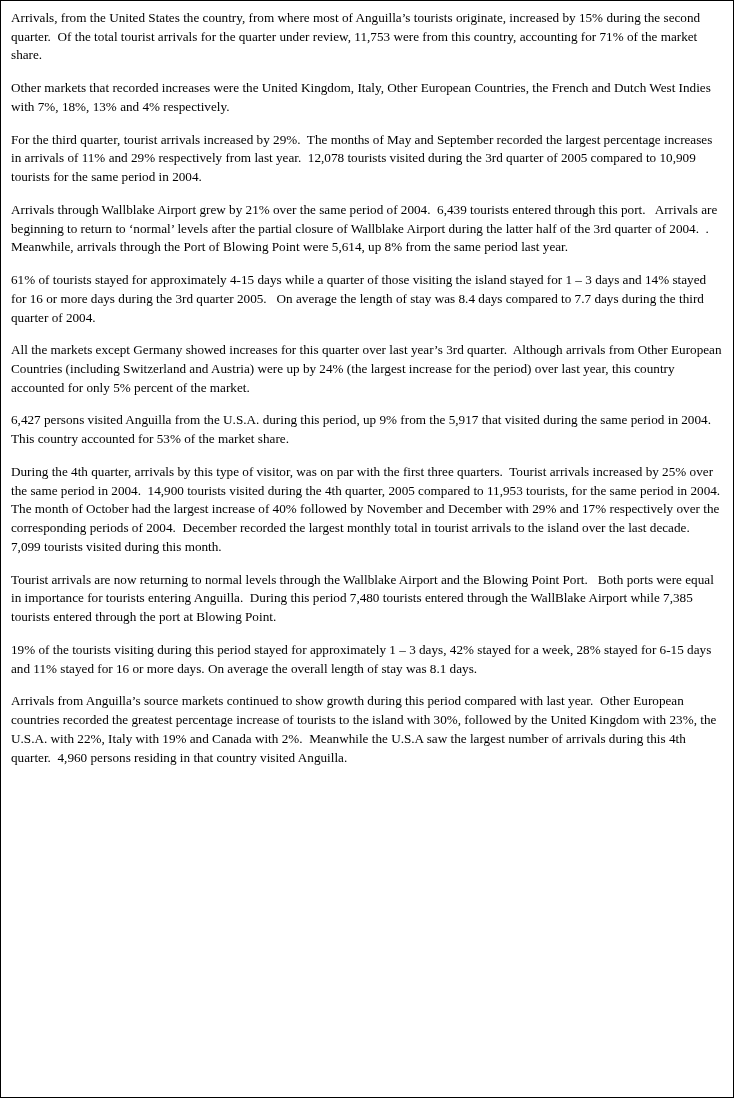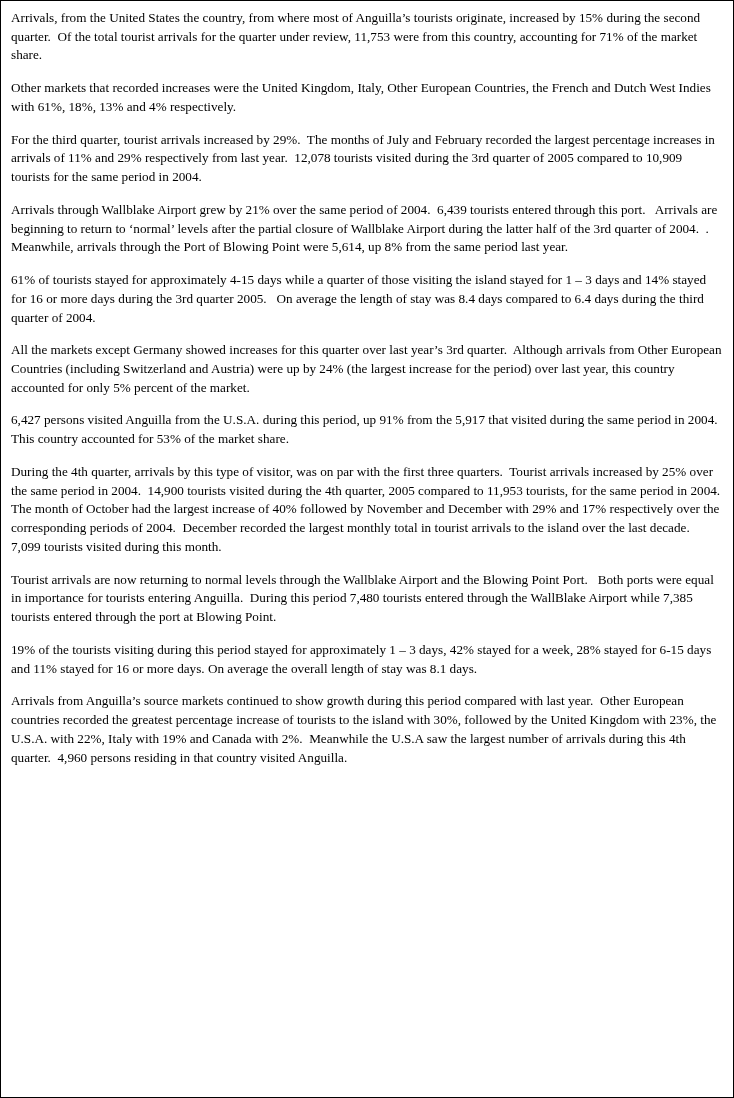--- a/index.html
+++ b/index.html
@@ -34,24 +34,24 @@
   p.para:last-child {
     margin-bottom: 0;
   }
 </style>
 </head>
 <body>
 
 <div class="page">
   <div class="doc-body">
     <p class="para">Arrivals, from the United States the country, from where most of Anguilla’s tourists originate, increased by 15% during the second quarter.  Of the total tourist arrivals for the quarter under review, 11,753 were from this country, accounting for 71% of the market share.</p>
-    <p class="para">Other markets that recorded increases were the United Kingdom, Italy, Other European Countries, the French and Dutch West Indies with 61%, 18%, 13% and 4% respectively.</p>
-    <p class="para">For the third quarter, tourist arrivals increased by 29%.  The months of July and February recorded the largest percentage increases in arrivals of 11% and 29% respectively from last year.  12,078 tourists visited during the 3rd quarter of 2005 compared to 10,909 tourists for the same period in 2004.</p>
+    <p class="para">Other markets that recorded increases were the United Kingdom, Italy, Other European Countries, the French and Dutch West Indies with 7%, 18%, 13% and 4% respectively.</p>
+    <p class="para">For the third quarter, tourist arrivals increased by 29%.  The months of May and September recorded the largest percentage increases in arrivals of 11% and 29% respectively from last year.  12,078 tourists visited during the 3rd quarter of 2005 compared to 10,909 tourists for the same period in 2004.</p>
     <p class="para">Arrivals through Wallblake Airport grew by 21% over the same period of 2004.  6,439 tourists entered through this port.   Arrivals are beginning to return to ‘normal’ levels after the partial closure of Wallblake Airport during the latter half of the 3rd quarter of 2004.  .  Meanwhile, arrivals through the Port of Blowing Point were 5,614, up 8% from the same period last year.</p>
-    <p class="para">61% of tourists stayed for approximately 4-15 days while a quarter of those visiting the island stayed for 1 – 3 days and 14% stayed for 16 or more days during the 3rd quarter 2005.   On average the length of stay was 8.4 days compared to 6.4 days during the third quarter of 2004.</p>
+    <p class="para">61% of tourists stayed for approximately 4-15 days while a quarter of those visiting the island stayed for 1 – 3 days and 14% stayed for 16 or more days during the 3rd quarter 2005.   On average the length of stay was 8.4 days compared to 7.7 days during the third quarter of 2004.</p>
     <p class="para">All the markets except Germany showed increases for this quarter over last year’s 3rd quarter.  Although arrivals from Other European Countries (including Switzerland and Austria) were up by 24% (the largest increase for the period) over last year, this country accounted for only 5% percent of the market.</p>
-    <p class="para">6,427 persons visited Anguilla from the U.S.A. during this period, up 91% from the 5,917 that visited during the same period in 2004.  This country accounted for 53% of the market share.</p>
+    <p class="para">6,427 persons visited Anguilla from the U.S.A. during this period, up 9% from the 5,917 that visited during the same period in 2004.  This country accounted for 53% of the market share.</p>
     <p class="para">During the 4th quarter, arrivals by this type of visitor, was on par with the first three quarters.  Tourist arrivals increased by 25% over the same period in 2004.  14,900 tourists visited during the 4th quarter, 2005 compared to 11,953 tourists, for the same period in 2004. The month of October had the largest increase of 40% followed by November and December with 29% and 17% respectively over the corresponding periods of 2004.  December recorded the largest monthly total in tourist arrivals to the island over the last decade.  7,099 tourists visited during this month.</p>
     <p class="para">Tourist arrivals are now returning to normal levels through the Wallblake Airport and the Blowing Point Port.   Both ports were equal in importance for tourists entering Anguilla.  During this period 7,480 tourists entered through the WallBlake Airport while 7,385 tourists entered through the port at Blowing Point.</p>
     <p class="para">19% of the tourists visiting during this period stayed for approximately 1 – 3 days, 42% stayed for a week, 28% stayed for 6-15 days and 11% stayed for 16 or more days. On average the overall length of stay was 8.1 days.</p>
     <p class="para">Arrivals from Anguilla’s source markets continued to show growth during this period compared with last year.  Other European countries recorded the greatest percentage increase of tourists to the island with 30%, followed by the United Kingdom with 23%, the U.S.A. with 22%, Italy with 19% and Canada with 2%.  Meanwhile the U.S.A saw the largest number of arrivals during this 4th quarter.  4,960 persons residing in that country visited Anguilla.</p>
   </div>
 </div>
 
 </body></html>

